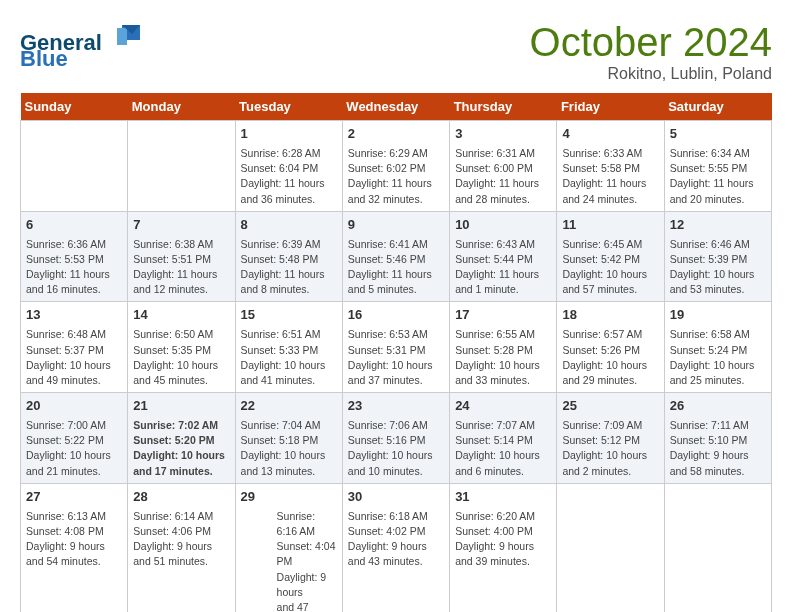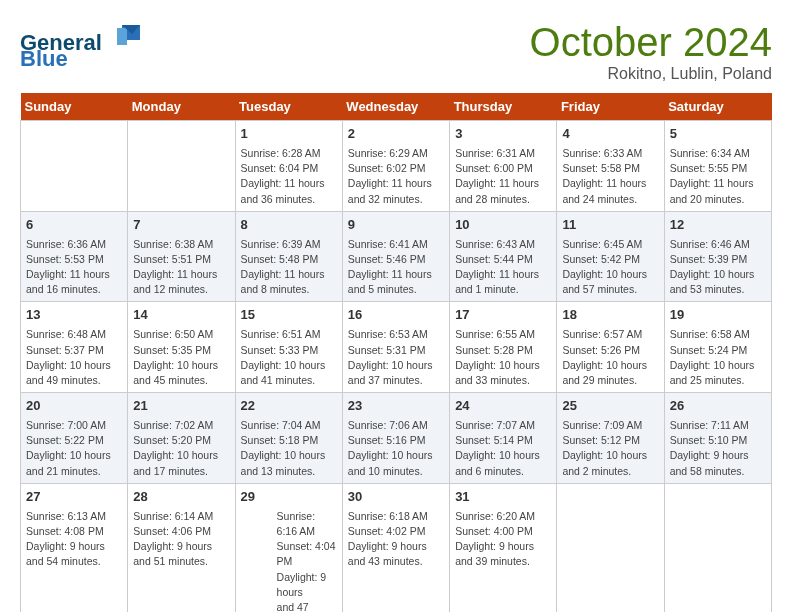--- a/index.html
+++ b/index.html
@@ -268,21 +268,21 @@
       <tr>
         <td>
           <span class="day-num">20</span>
           <div class="cell-content" style="white-space: pre-line;">Sunrise: 7:00 AM
 Sunset: 5:22 PM
 Daylight: 10 hours
 and 21 minutes.</div>
         </td>
         <td>
           <span class="day-num">21</span>
-          <div class="cell-content" style="white-space: pre-line;">Sunrise: 7:02 AM
+          <div class="cell-content" style="white-space: pre-line; font-weight: bold;">Sunrise: 7:02 AM
 Sunset: 5:20 PM
 Daylight: 10 hours
 and 17 minutes.</div>
         </td>
         <td>
           <span class="day-num">22</span>
           <div class="cell-content" style="white-space: pre-line;">Sunrise: 7:04 AM
 Sunset: 5:18 PM
 Daylight: 10 hours
 and 13 minutes.</div>

